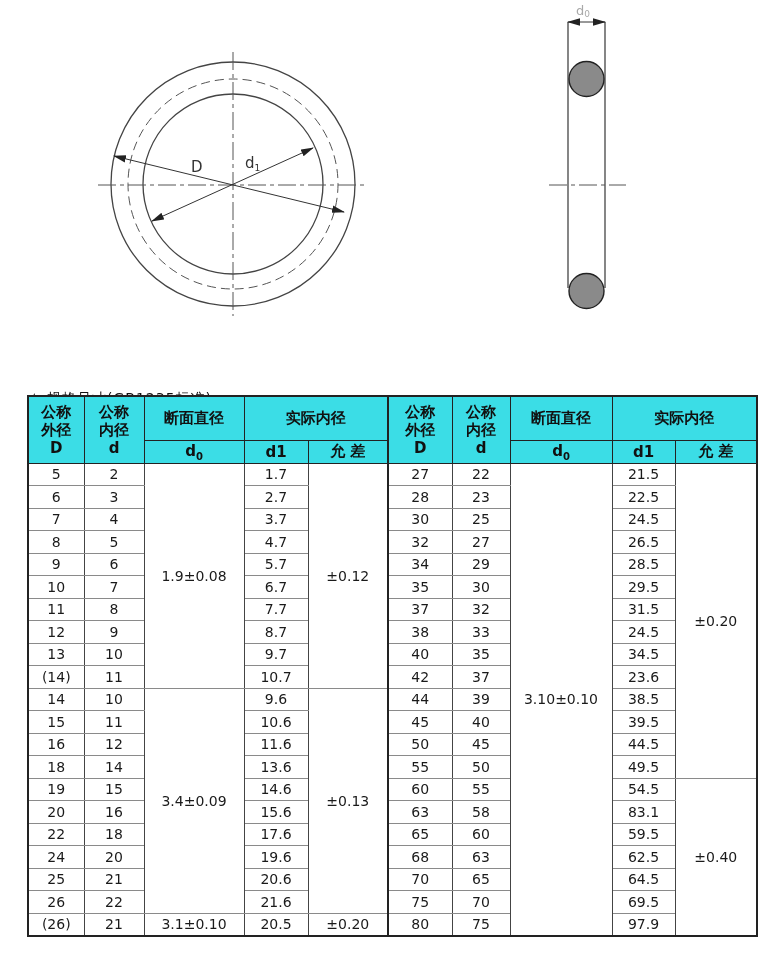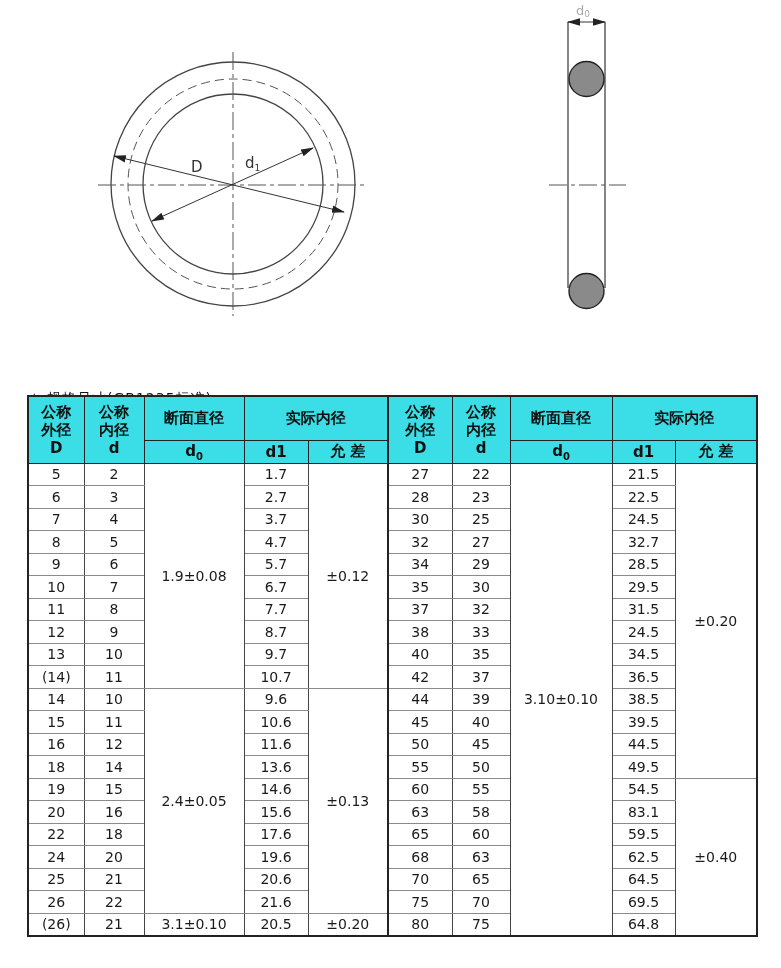--- a/index.html
+++ b/index.html
@@ -167,21 +167,21 @@
           <td class="half-start">30</td>
           <td>25</td>
           <td>24.5</td>
         </tr>
         <tr>
           <td class="stripe">8</td>
           <td class="stripe">5</td>
           <td class="stripe">4.7</td>
           <td class="half-start stripe">32</td>
           <td class="stripe">27</td>
-          <td class="stripe">32.7</td>
+          <td class="stripe">26.5</td>
         </tr>
         <tr>
           <td>9</td>
           <td>6</td>
           <td>5.7</td>
           <td class="half-start">34</td>
           <td>29</td>
           <td>28.5</td>
         </tr>
         <tr>
@@ -215,26 +215,26 @@
           <td class="half-start">40</td>
           <td>35</td>
           <td>34.5</td>
         </tr>
         <tr>
           <td class="stripe">(14)</td>
           <td class="stripe">11</td>
           <td class="stripe">10.7</td>
           <td class="half-start stripe">42</td>
           <td class="stripe">37</td>
-          <td class="stripe">36.5</td>
+          <td class="stripe">23.6</td>
         </tr>
         <tr>
           <td class="gline">14</td>
           <td class="gline">10</td>
-          <td class="merged gline" rowspan="10">2.4±0.05</td>
+          <td class="merged gline" rowspan="10">3.4±0.09</td>
           <td class="gline">9.6</td>
           <td class="merged gline" rowspan="10">±0.13</td>
           <td class="half-start">44</td>
           <td>39</td>
           <td>38.5</td>
         </tr>
         <tr>
           <td class="stripe">15</td>
           <td class="stripe">11</td>
           <td class="stripe">10.6</td>
@@ -308,18 +308,18 @@
           <td class="stripe">69.5</td>
         </tr>
         <tr>
           <td class="gline">(26)</td>
           <td class="gline">21</td>
           <td class="merged gline">3.1±0.10</td>
           <td class="gline">20.5</td>
           <td class="merged gline">±0.20</td>
           <td class="half-start">80</td>
           <td>75</td>
-          <td>64.8</td>
+          <td>97.9</td>
         </tr>
       </tbody>
   </table>
 
 </div>
 
 </body></html>

